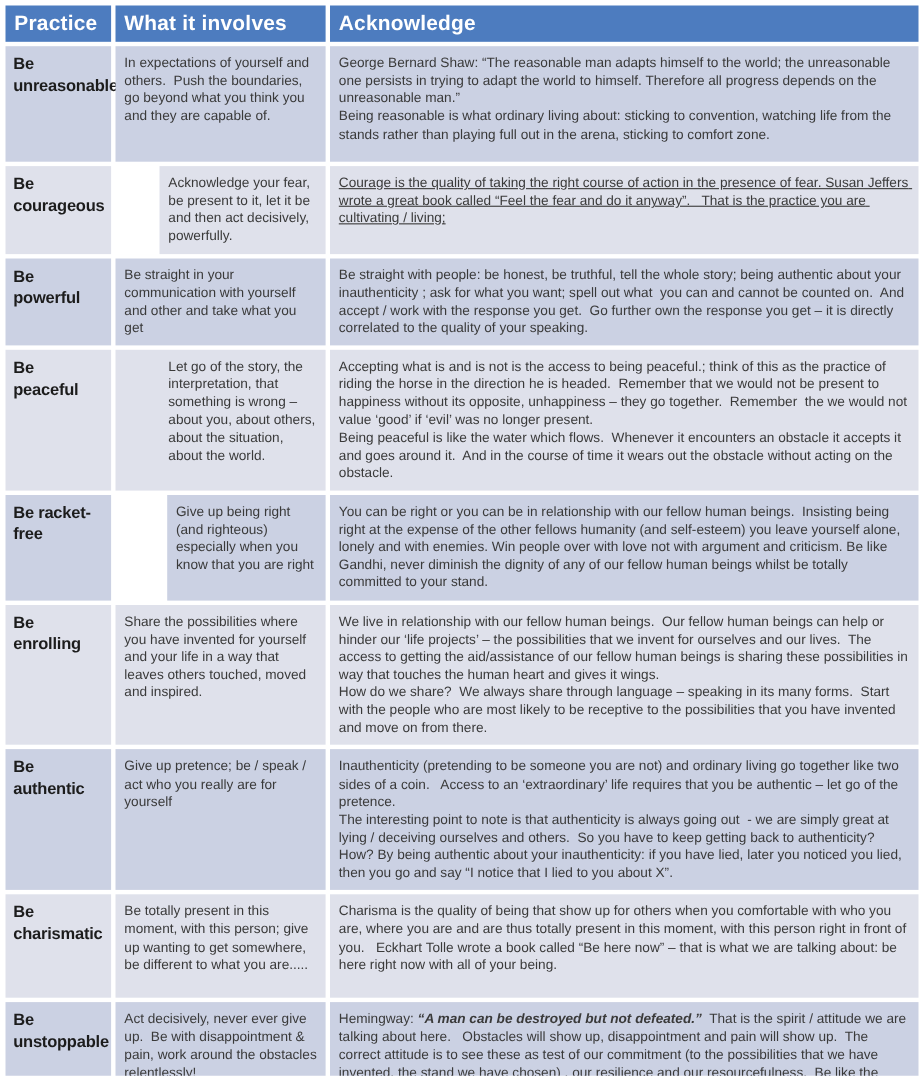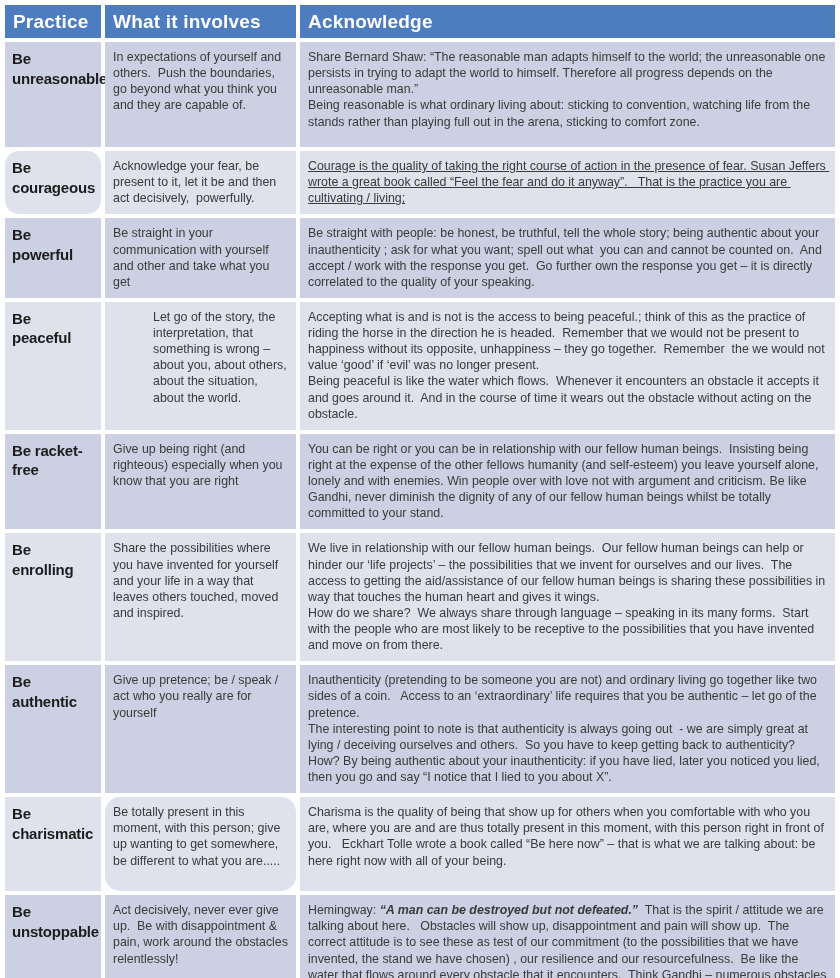--- a/index.html
+++ b/index.html
@@ -58,66 +58,66 @@
   <div class="hcell">
     <span>What it involves</span>
   </div>
   <div class="hcell">
     <span>Acknowledge</span>
   </div>
 
   <div class="row" style="display:contents">
     <div class="cell practice-cell band-dark" style="min-height: 105px;"><span>Be unreasonable</span></div>
     <div class="cell band-dark" style="min-height: 105px;"><span class="txt">In expectations of yourself and others.  Push the boundaries, go beyond what you think you and they are capable of.</span></div>
-    <div class="cell band-dark" style="min-height: 105px;"><span class="txt"><span>Share Bernard Shaw: </span><span class="it">“The reasonable man adapts himself to the world; the unreasonable one persists in trying to adapt the world to himself. Therefore all progress depends on the unreasonable man.”</span><span>
+    <div class="cell band-dark" style="min-height: 105px;"><span class="txt"><span>George Bernard Shaw: </span><span class="it">“The reasonable man adapts himself to the world; the unreasonable one persists in trying to adapt the world to himself. Therefore all progress depends on the unreasonable man.”</span><span>
 Being reasonable is what ordinary living about: sticking to convention, watching life from the stands rather than playing full out in the arena, sticking to comfort zone.</span></span></div>
   </div>
 
   <div class="row" style="display:contents">
-    <div class="cell practice-cell band-light" style="min-height: 54px; border-radius: 14px;"><span>Be courageous</span></div>
-    <div class="cell band-light" style="min-height: 54px;"><span class="txt">Acknowledge your fear, be present to it, let it be and then act decisively,  powerfully.</span></div>
+    <div class="cell practice-cell band-light" style="min-height: 54px;"><span>Be courageous</span></div>
+    <div class="cell band-light" style="min-height: 54px; margin-left: 40px;"><span class="txt">Acknowledge your fear, be present to it, let it be and then act decisively,  powerfully.</span></div>
     <div class="cell band-light" style="min-height: 54px; text-decoration: underline;"><span class="txt"><span>Courage is the quality of taking the right course of action in the presence of fear. Susan Jeffers wrote a great book called “Feel the fear and do it anyway”.   That is the practice you are cultivating / living;</span></span></div>
   </div>
 
   <div class="row" style="display:contents">
     <div class="cell practice-cell band-dark" style="min-height: 76px;"><span>Be powerful</span></div>
     <div class="cell band-dark" style="min-height: 76px;"><span class="txt">Be straight in your communication with yourself and other and take what you get</span></div>
     <div class="cell band-dark" style="min-height: 76px;"><span class="txt"><span>Be straight with people: be honest, be truthful, tell the whole story; being authentic about your inauthenticity ; ask for what you want; spell out what  you can and cannot be counted on.  And accept / work with the response you get.  Go further own the response you get – it is directly correlated to the quality of your speaking.</span></span></div>
   </div>
 
   <div class="row" style="display:contents">
     <div class="cell practice-cell band-light" style="min-height: 114px;"><span>Be peaceful</span></div>
     <div class="cell band-light" style="min-height: 114px; padding-left: 48px;"><span class="txt">Let go of the story, the interpretation, that something is wrong – about you, about others, about the situation, about the world.</span></div>
     <div class="cell band-light" style="min-height: 114px;"><span class="txt"><span>Accepting what is and is not is the access to being peaceful.; think of this as the practice of riding the horse in the direction he is headed.  Remember that we would not be present to happiness without its opposite, unhappiness – they go together.  Remember  the we would not value ‘good’ if ‘evil’ was no longer present.
 Being peaceful is like the water which flows.  Whenever it encounters an obstacle it accepts it and goes around it.  And in the course of time it wears out the obstacle without acting on the obstacle.</span></span></div>
   </div>
 
   <div class="row" style="display:contents">
     <div class="cell practice-cell band-dark" style="min-height: 92px;"><span>Be racket-free</span></div>
-    <div class="cell band-dark" style="min-height: 92px;"><span class="txt">Give up being right (and righteous) especially when you know that you are right</span></div>
+    <div class="cell band-dark" style="min-height: 92px; margin-left: 47px;"><span class="txt">Give up being right (and righteous) especially when you know that you are right</span></div>
     <div class="cell band-dark" style="min-height: 92px;"><span class="txt"><span>You can be right or you can be in relationship with our fellow human beings.  Insisting being right at the expense of the other fellows humanity (and self-esteem) you leave yourself alone, lonely and with enemies. Win people over with love not with argument and criticism. Be like Gandhi, never diminish the dignity of any of our fellow human beings whilst be totally committed to your stand.</span></span></div>
   </div>
 
   <div class="row" style="display:contents">
     <div class="cell practice-cell band-light" style="min-height: 124px;"><span>Be enrolling</span></div>
     <div class="cell band-light" style="min-height: 124px;"><span class="txt">Share the possibilities where you have invented for yourself and your life in a way that leaves others touched, moved and inspired.</span></div>
     <div class="cell band-light" style="min-height: 124px;"><span class="txt"><span>We live in relationship with our fellow human beings.  Our fellow human beings can help or hinder our ‘life projects’ – the possibilities that we invent for ourselves and our lives.  The access to getting the aid/assistance of our fellow human beings is sharing these possibilities in way that touches the human heart and gives it wings.
 How do we share?  We always share through language – speaking in its many forms.  Start with the people who are most likely to be receptive to the possibilities that you have invented and move on from there.</span></span></div>
   </div>
 
   <div class="row" style="display:contents">
     <div class="cell practice-cell band-dark" style="min-height: 117px;"><span>Be authentic</span></div>
     <div class="cell band-dark" style="min-height: 117px;"><span class="txt">Give up pretence; be / speak / act who you really are for yourself</span></div>
     <div class="cell band-dark" style="min-height: 117px;"><span class="txt"><span>Inauthenticity (pretending to be someone you are not) and ordinary living go together like two sides of a coin.   Access to an ‘extraordinary’ life requires that you be authentic – let go of the pretence.
 The interesting point to note is that authenticity is always going out  - we are simply great at lying / deceiving ourselves and others.  So you have to keep getting back to authenticity? How? By being authentic about your inauthenticity: if you have lied, later you noticed you lied, then you go and say “I notice that I lied to you about X”.</span></span></div>
   </div>
 
   <div class="row" style="display:contents">
     <div class="cell practice-cell band-light" style="min-height: 94px;"><span>Be charismatic</span></div>
-    <div class="cell band-light" style="min-height: 94px; border-radius: 15px;"><span class="txt">Be totally present in this moment, with this person; give up wanting to get somewhere, be different to what you are.....</span></div>
+    <div class="cell band-light" style="min-height: 94px;"><span class="txt">Be totally present in this moment, with this person; give up wanting to get somewhere, be different to what you are.....</span></div>
     <div class="cell band-light" style="min-height: 94px;"><span class="txt"><span>Charisma is the quality of being that show up for others when you comfortable with who you are, where you are and are thus totally present in this moment, with this person right in front of you.   Eckhart Tolle wrote a book called “Be here now” – that is what we are talking about: be here right now with all of your being.</span></span></div>
   </div>
 
   <div class="row" style="display:contents">
     <div class="cell practice-cell band-dark" style="min-height: 115px;"><span>Be unstoppable</span></div>
     <div class="cell band-dark" style="min-height: 115px;"><span class="txt">Act decisively, never ever give up.  Be with disappointment &amp; pain, work around the obstacles relentlessly!</span></div>
     <div class="cell band-dark" style="min-height: 115px;"><span class="txt"><span>Hemingway: </span><span class="bit">“A man can be destroyed but not defeated.”</span><span>  That is the spirit / attitude we are talking about here.   Obstacles will show up, disappointment and pain will show up.  The correct attitude is to see these as test of our commitment (to the possibilities that we have invented, the stand we have chosen) , our resilience and our resourcefulness.  Be like the water that flows around every obstacle that it encounters.  Think Gandhi – numerous obstacles showed, many disappointments, many sacrifices and during it all Gandhi was unstoppable, eventually  his word became law.</span></span></div>
   </div>
 </div>
 

